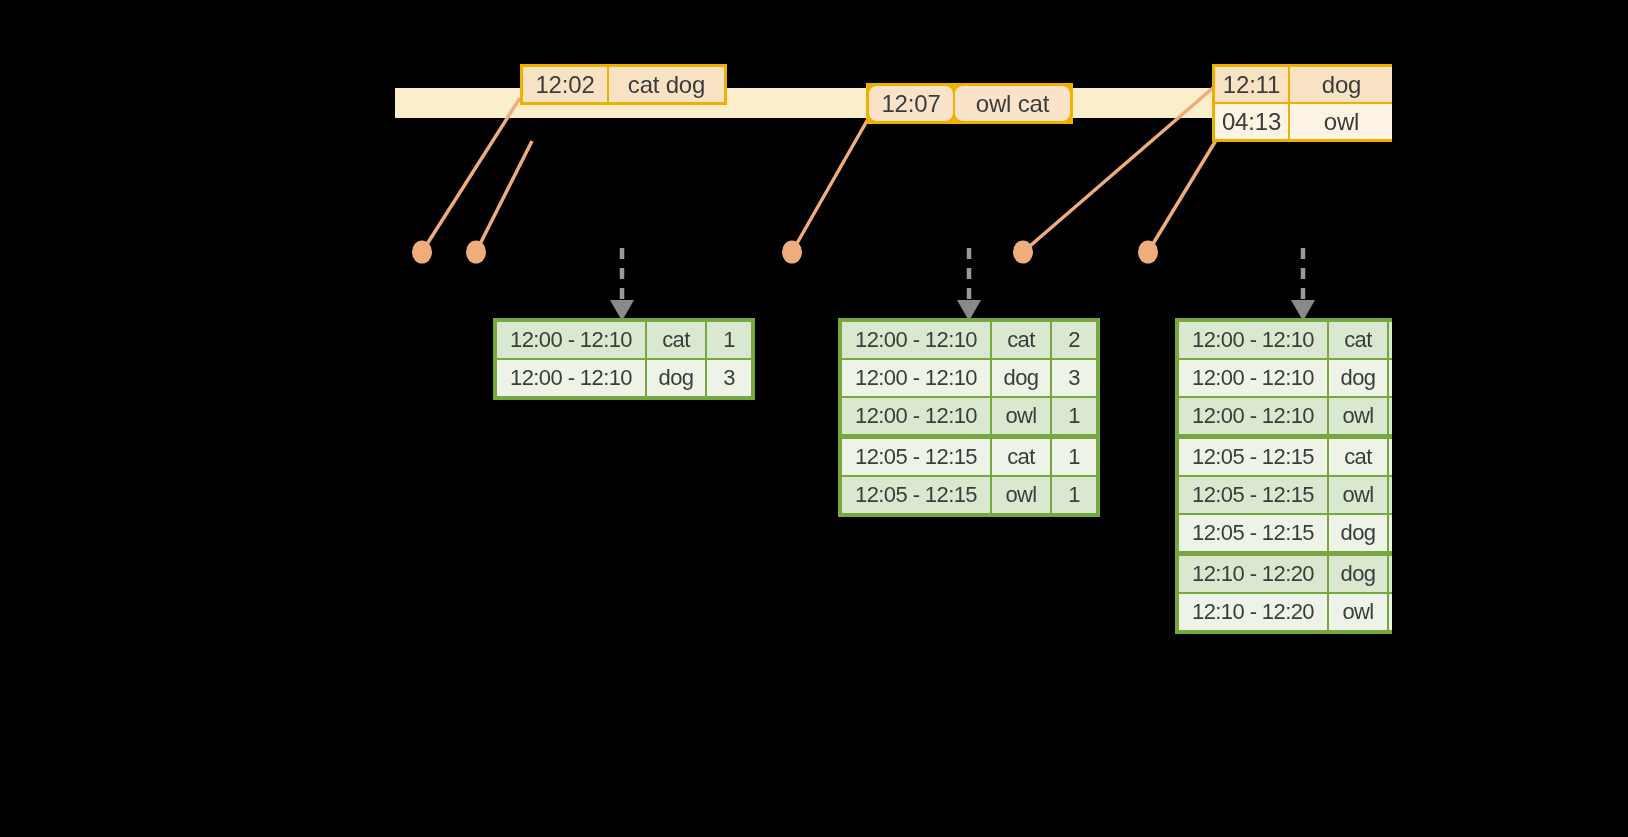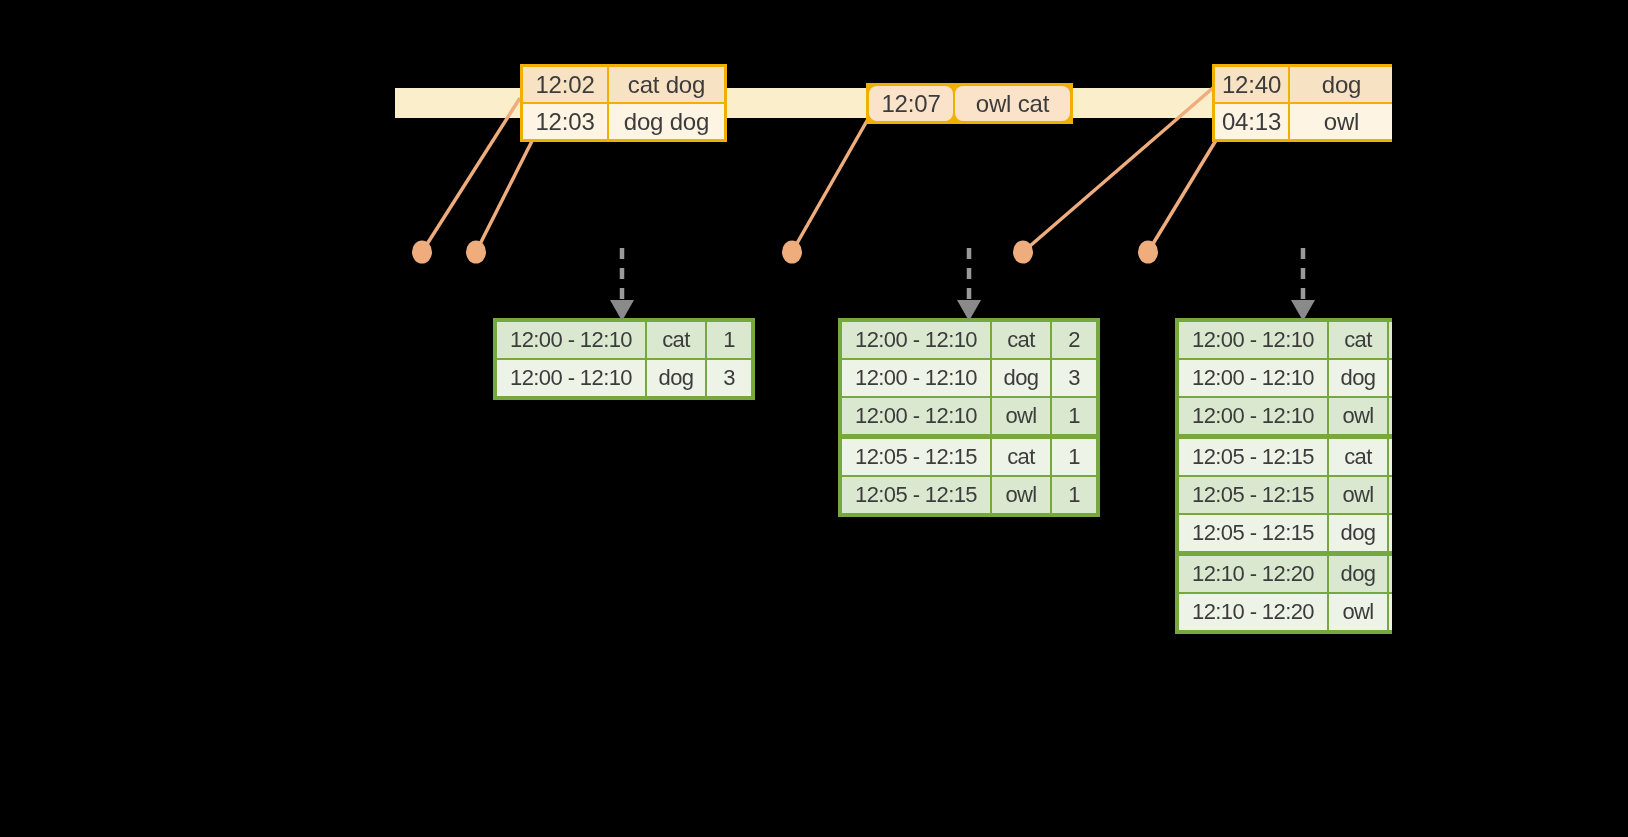--- a/index.html
+++ b/index.html
@@ -62,34 +62,30 @@
     <polygon points="957,300 981,300 969,321" fill="#8a8a8a"></polygon>
     <line x1="1303" y1="248" x2="1303" y2="303" stroke="#9a9a9a" stroke-width="4.5" stroke-dasharray="11 9"></line>
     <polygon points="1291,300 1315,300 1303,321" fill="#8a8a8a"></polygon>
   </svg>
 
   <div class="etable cols-wide" style="left:520px;top:64px;">
       <div class="trow dark">
         <div class="cell c-time">12:02</div>
         <div class="cell c-words">cat dog</div>
       </div>
-      <div class="trow light">
-        <div class="cell c-time">12:03</div>
-        <div class="cell c-words">dog dog</div>
-      </div>
     </div>
   <div class="etable cols-wide" style="left:866px;top:83px;">
       <div class="trow mid">
         <div class="cell c-time">12:07</div>
         <div class="cell c-words">owl cat</div>
       </div>
     </div>
   <div class="etable cols-narrow" style="left:1212px;top:64px;">
       <div class="trow dark">
-        <div class="cell c-time">12:40</div>
+        <div class="cell c-time">12:11</div>
         <div class="cell c-words">dog</div>
       </div>
       <div class="trow light">
         <div class="cell c-time">04:13</div>
         <div class="cell c-words">owl</div>
       </div>
     </div>
 
   <div class="gtable" style="left:493px;top:318px;">
       <div class="trow dark">

